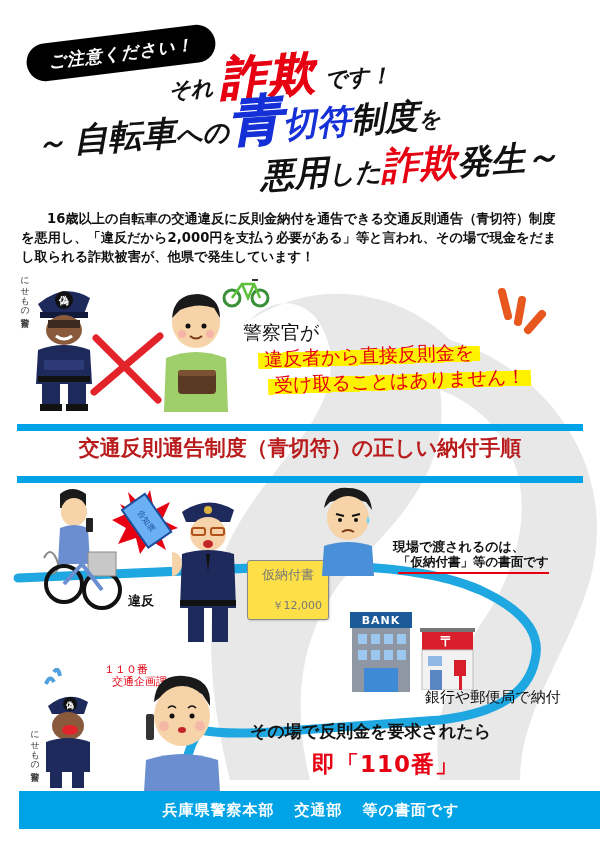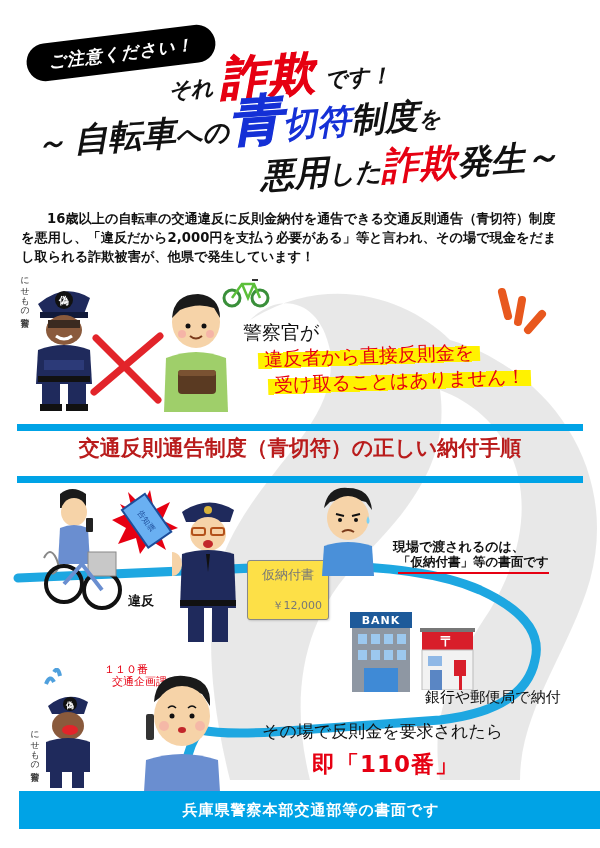--- a/index.html
+++ b/index.html
@@ -79,30 +79,30 @@
   .receipt-amount { position: absolute; right: 6px; bottom: 6px; font-size: 11px; color: #777; }
 
   .onsite-1 { left: 393px; top: 538px; font-size: 13px; font-weight: bold; font-family: Liberation Mono, monospace; }
   .onsite-2 { left: 398px; top: 554px; font-size: 12.5px; font-weight: bold; border-bottom: 2px solid #e60012; padding-bottom: 1px; }
 
   .pay-label { left: 425px; top: 688px; font-size: 15px; }
 
   .call-bubble { left: 104px; top: 664px; font-size: 11px; color: #e60012; line-height: 12px; }
   .call-bubble .l2 { padding-left: 8px; }
 
-  .demand { left: 262px; top: 720px; font-size: 17px; font-weight: normal; }
+  .demand { left: 250px; top: 720px; font-size: 17px; font-weight: bold; }
   .call110 { left: 312px; top: 749px; font-size: 23px; font-weight: bold; color: #e60012; letter-spacing: 1px; text-align: center; }
 
   
   .footer {
     left: 19px; top: 791px; width: 584px; height: 38px; background: #00a3e6;
     color: #fff; font-weight: bold; font-size: 15px;
     display: flex; align-items: center; justify-content: center; letter-spacing: 1px;
   }
-  .footer span + span { margin-left: 0; }
+  .footer span + span { margin-left: 20px; }
 </style>
 </head>
 <body>
 
 <div class="abs badge">
   <span>ご注意ください！</span>
 </div>
 
 <div class="abs head-line h1">
   <span class="small">それ</span>

